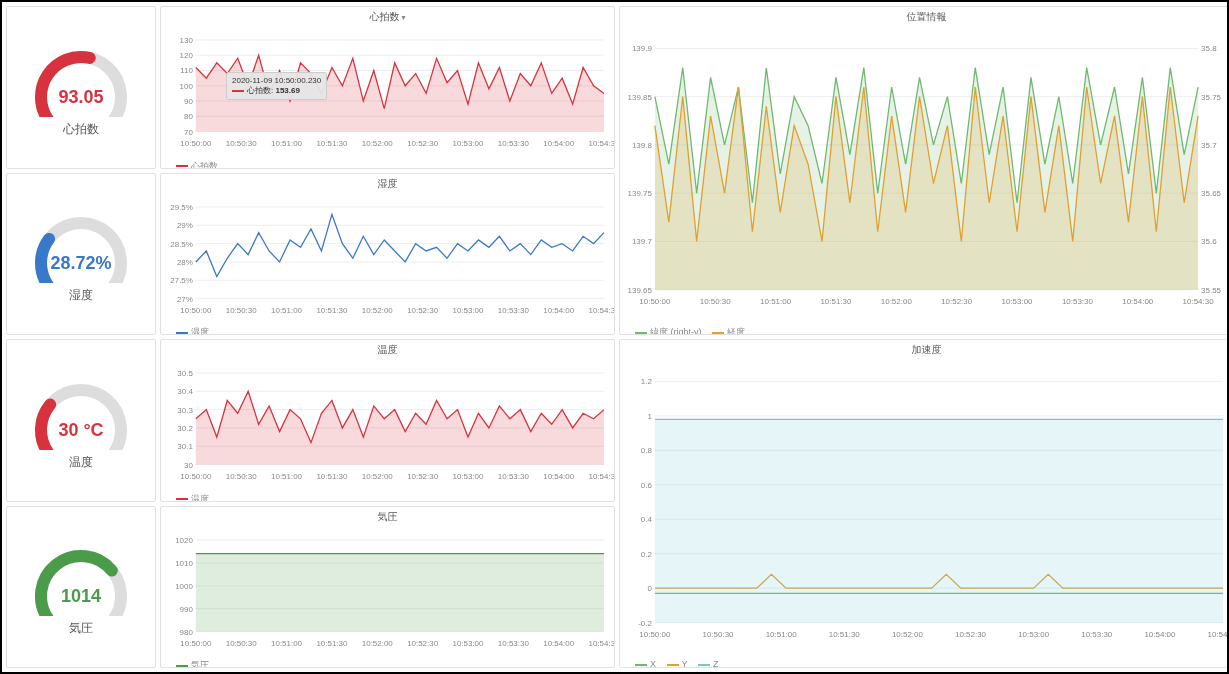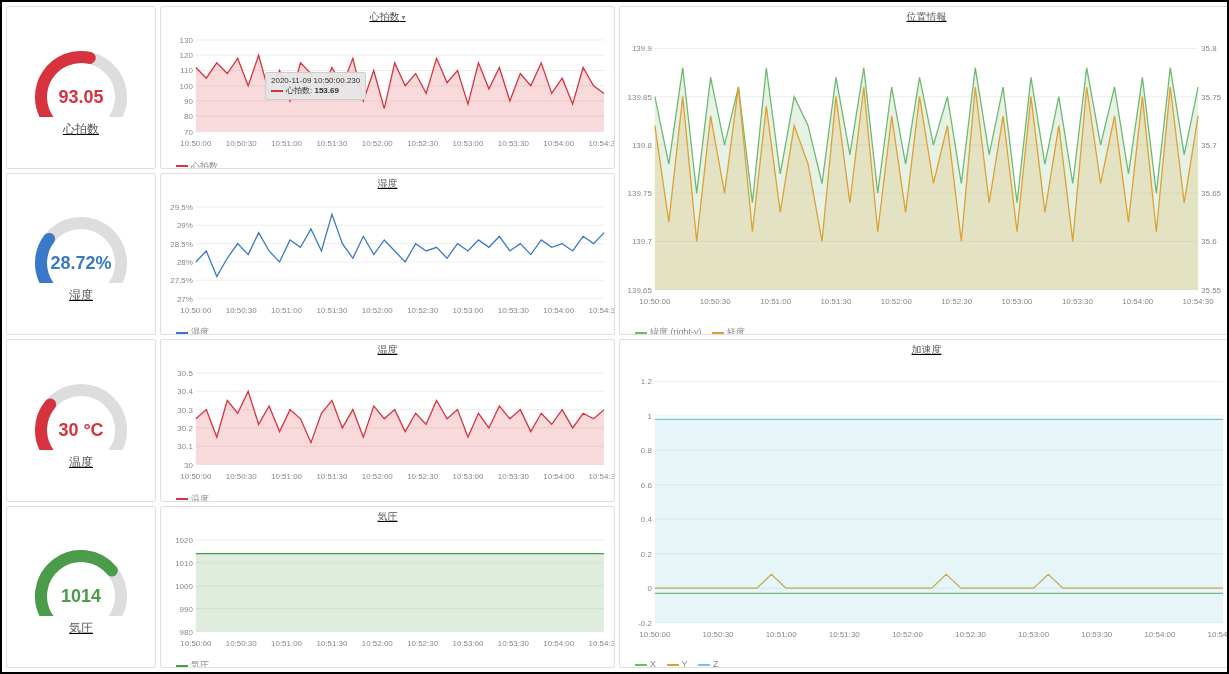--- a/index.html
+++ b/index.html
@@ -1,32 +1,32 @@
 <!DOCTYPE html>
 <html><head>
 <meta charset="utf-8">
 <style>
   * { box-sizing: border-box; margin: 0; padding: 0; }
   body { font-family: Arial, sans-serif; font-size: 10px; background: #fff; border: 2px solid #000; width: 1229px; height: 674px; overflow: hidden; }
   .dashboard { display: grid; grid-template-columns: 150px 455px 615px; gap: 4px; padding: 4px; height: 100%; }
-  .panel { background: #fff; border: 1px solid #e0e0e0; border-radius: 2px; position: relative; overflow: hidden; text-decoration: underline; }
+  .panel { background: #fff; border: 1px solid #e0e0e0; border-radius: 2px; position: relative; overflow: hidden; }
   .panel-title { text-align: center; font-size: 10px; color: #555; padding: 3px 0; border-bottom: 0px solid #eee; }
   .gauge-col { display: grid; grid-template-rows: repeat(4, 1fr); gap: 4px; border-radius: 24px; }
   .line-col { display: grid; grid-template-rows: repeat(4, 1fr); gap: 4px; }
   .right-col { display: grid; grid-template-rows: 1fr 1fr; gap: 4px; }
   .gauge-panel { display: flex; flex-direction: column; align-items: center; justify-content: center; }
   .gauge-svg { width: 110px; height: 80px; }
   .gauge-label { font-size: 12px; color: #555; text-align: center; margin-top: 4px; }
   .chart-body { position: relative; width: 100%; height: calc(100% - 30px); }
   .legend { font-size: 9px; color: #888; padding: 2px 15px; }
   .legend-item { display: inline-block; margin-right: 8px; }
   .legend-line { display: inline-block; width: 12px; height: 2px; vertical-align: middle; margin-right: 3px; }
   .axis-text { font-size: 8px; fill: #888; }
   .grid-line { stroke: #eee; stroke-width: 1; }
-  .tooltip-box { position: absolute; background: rgba(230,230,230,0.95); border: 1px solid #ccc; padding: 3px 5px; font-size: 8px; color: #333; border-radius: 2px; margin-left: 39px; }
+  .tooltip-box { position: absolute; background: rgba(230,230,230,0.95); border: 1px solid #ccc; padding: 3px 5px; font-size: 8px; color: #333; border-radius: 2px; }
   .dropdown-caret::after { content: ' ▾'; font-size: 8px; color: #888; }
 </style>
 </head>
 <body>
 
 <div class="dashboard">
 
   <div class="gauge-col">
     <div class="panel gauge-panel">
       <svg class="gauge-svg" viewBox="0 0 110 80">

